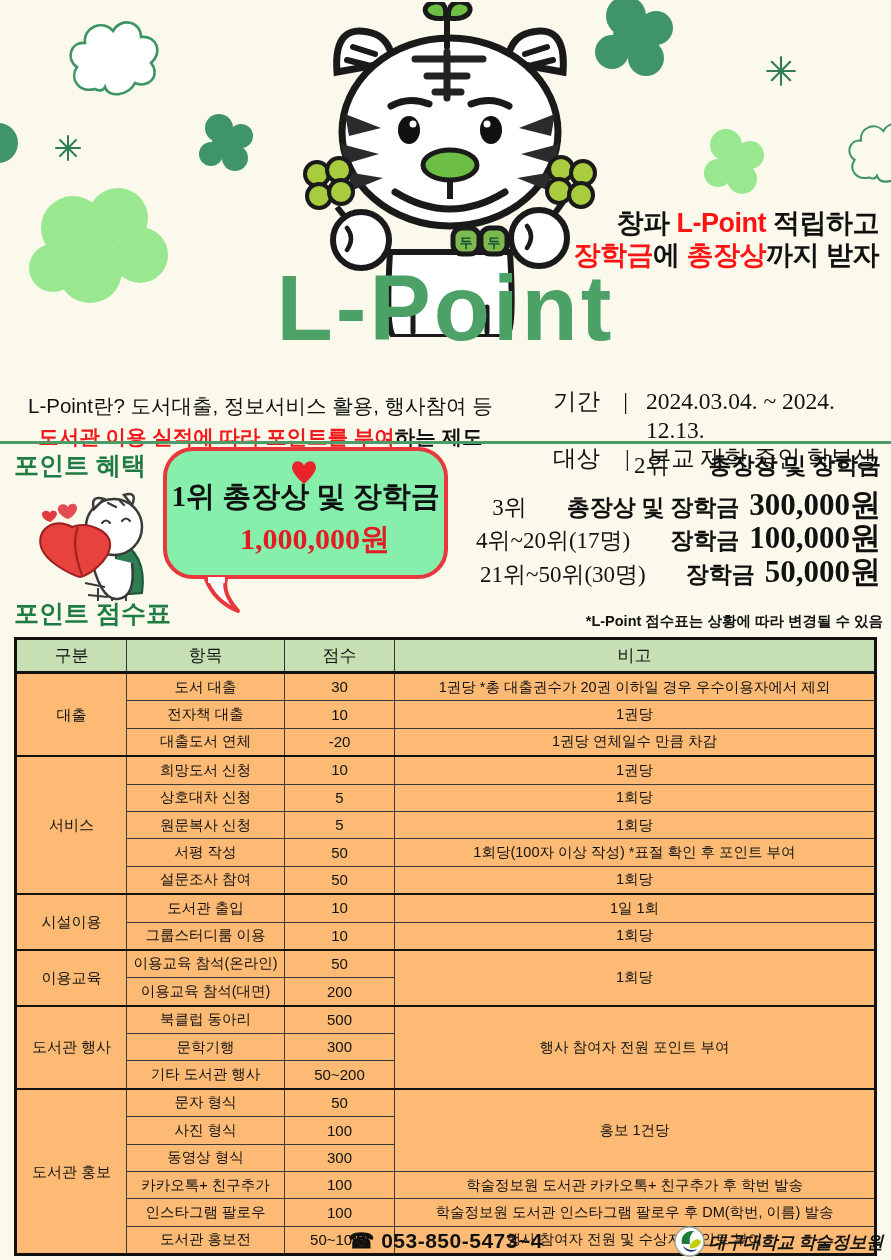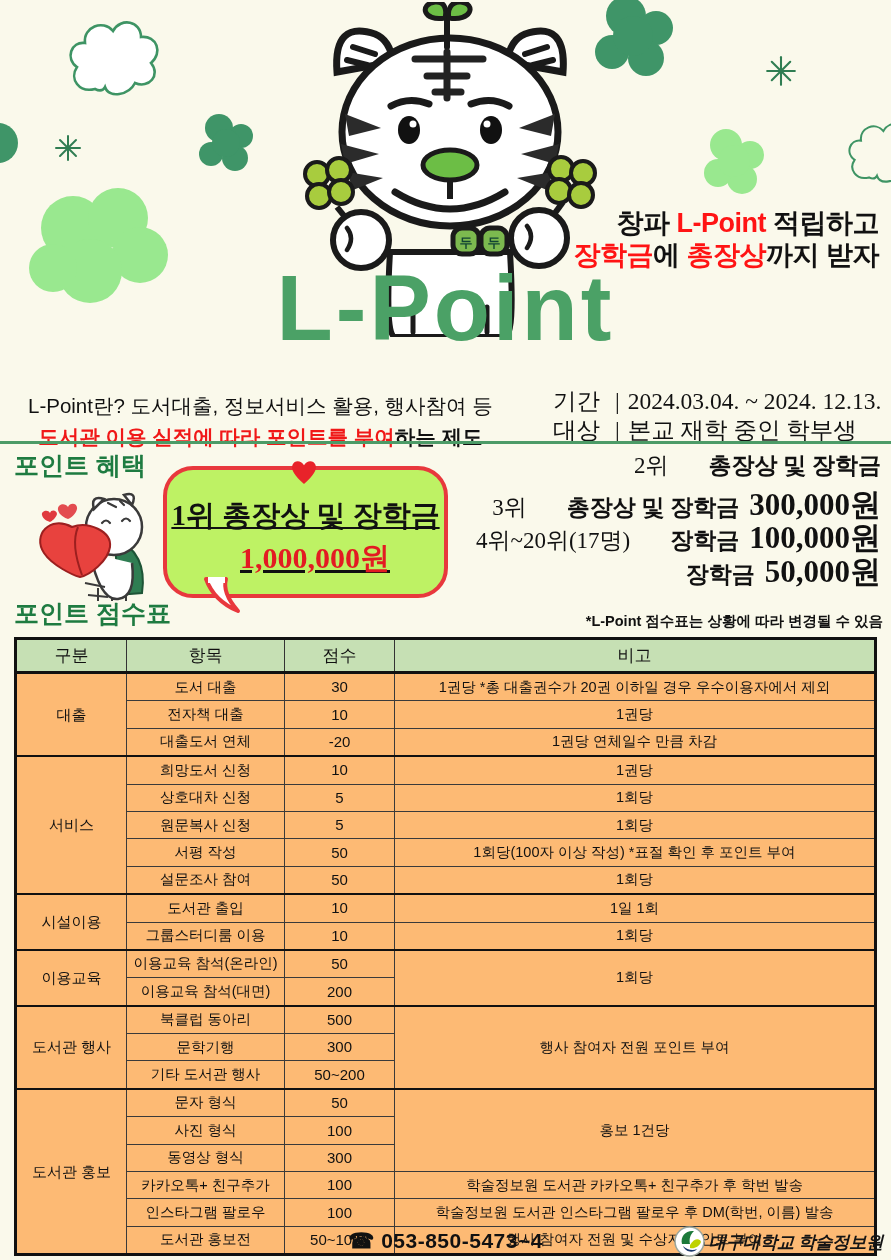--- a/index.html
+++ b/index.html
@@ -14,28 +14,28 @@
   .tagline{right:12px; top:207px; text-align:right; font-weight:800; font-size:27px; line-height:1.2; letter-spacing:-0.5px;}
   .tagline .red{color:#FF1414;}
   .main-title{left:0; top:262px; width:100%; text-align:center;
     font-size:92px; font-weight:800; letter-spacing:3px; color:#4BA166; line-height:1;}
 
   
   .intro-left{left:28px; top:391px; font-size:20.5px; line-height:1.5;}
   .intro-left .l2{font-weight:700;}
   .intro-left .red{color:#F01818;}
   .intro-right{left:553px; top:387px; font-family:"Liberation Serif", serif; font-size:23.5px; line-height:1.22; font-weight:500;}
-  .intro-right .row{display:flex; gap:8px;}
+  .intro-right .row{display:flex; gap:18px;}
   .intro-right .lbl{width:54px;}
   .divider{left:0; top:441px; width:891px; height:3px; background:#4C9B67;}
 
   
   .benefits-heading{left:14px; top:449px; font-size:25px; font-weight:800; color:#1E7B41;}
-  .bubble{left:163px; top:466px; width:277px; height:124px; background:#bef264;
-    border:4px solid #E8383D; border-radius:30px; text-align:center;text-decoration:underline;}
+  .bubble{left:163px; top:447px; width:277px; height:124px; background:#86efac;
+    border:4px solid #E8383D; border-radius:30px; text-align:center;}
   .bubble .line1{margin-top:26px; font-family:"Liberation Serif", serif; font-weight:700; font-size:29px; color:#111;}
   .bubble .line2{font-family:"Liberation Serif", serif; font-weight:700; font-size:30px; color:#E31B22; margin-top:2px;padding-left:19px;}
   .prizes{right:10px; top:450px; text-align:right; font-family:"Liberation Serif", serif;}
   .prize-line{height:33.5px; display:flex; justify-content:flex-end; align-items:baseline; white-space:nowrap;}
   .prize-line .rank{font-size:23px; font-weight:500;}
   .prize-line .desc{font-size:23px; font-weight:600; margin-left:40px;}
   .prize-line .amount{font-size:31px; font-weight:700; margin-left:10px;}
 
   
   .table-heading{left:14px; top:597px; font-size:25px; font-weight:800; color:#1E7B41;}
@@ -268,20 +268,21 @@
         <span class="rank">3위</span>
         <span class="desc">총장상 및 장학금</span>
         <span class="amount">300,000원</span>
       </div>
       <div class="prize-line">
         <span class="rank">4위~20위(17명)</span>
         <span class="desc">장학금</span>
         <span class="amount">100,000원</span>
       </div>
       <div class="prize-line">
+        <span class="rank">21위~50위(30명)</span>
         <span class="desc">장학금</span>
         <span class="amount">50,000원</span>
       </div>
     </div>
 
   <div class="abs table-heading">포인트 점수표</div>
   <div class="abs table-note">*L-Point 점수표는 상황에 따라 변경될 수 있음</div>
 
   <table class="score">
     <colgroup>

